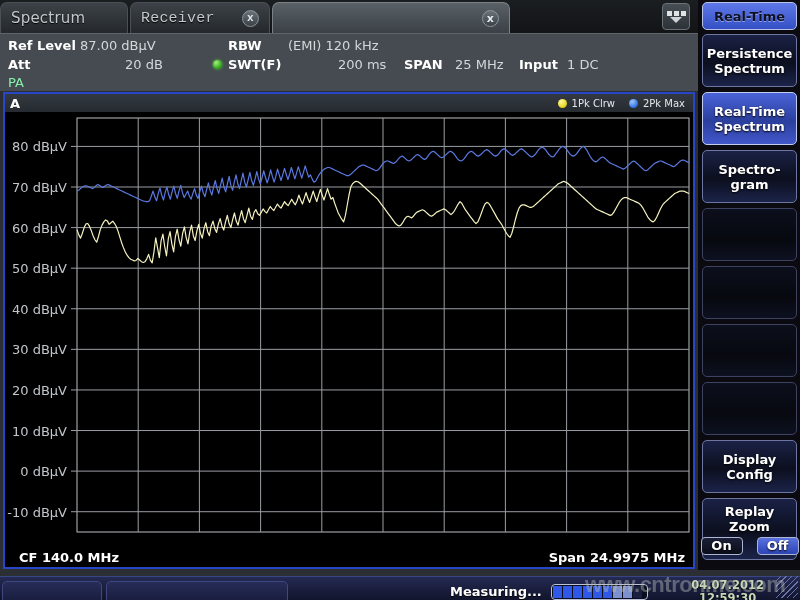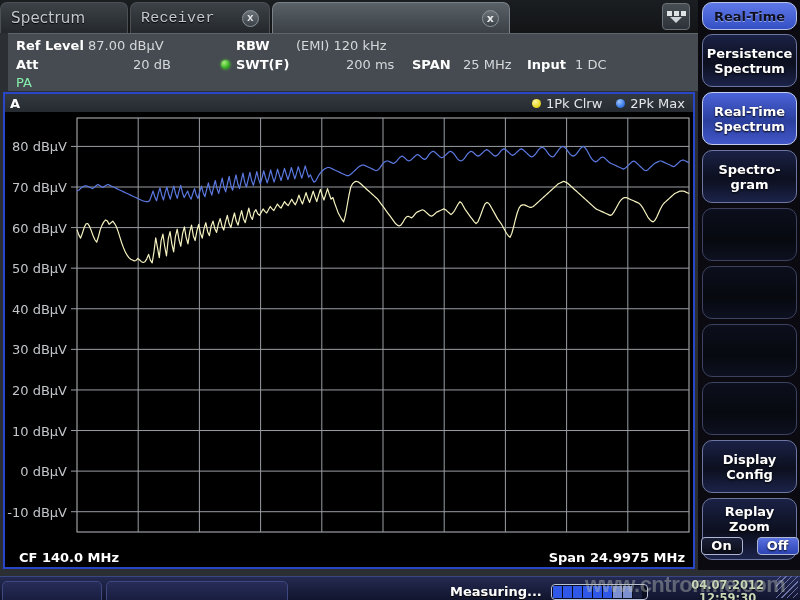--- a/index.html
+++ b/index.html
@@ -73,21 +73,21 @@
   }
   .tabs-menu-arrow {
     width: 0; height: 0;
     border-left: 6px solid transparent;
     border-right: 6px solid transparent;
     border-top: 6px solid #cfd4d8;
   }
 
   
   .paramhdr {
-    position: absolute; left: 8px; top: 33px; width: 698px; height: 58px;
+    position: absolute; left: 0; top: 33px; width: 698px; height: 58px;
     background: #454b50;
     border-top: 1px solid #5d656b;
     color: #e9ecee;
     font-size: 13px;
   }
   .prow { position: absolute; height: 17px; display: flex; align-items: center; }
   .pkey { font-weight: bold; color: #ffffff; }
   .pval { color: #d4d8db; }
 
   #p-reflevel-key { left: 8px;  top: 3px; }
@@ -121,21 +121,21 @@
   }
   .graph-title {
     position: absolute; left: 0; top: 0; width: 100%; height: 18px;
     background: linear-gradient(#333940, #262b31);
     color: #fff; font-size: 13px; font-weight: bold;
     display: flex; align-items: center;
   }
   .graph-title .gt-a { padding-left: 5px; }
   .legend {
     margin-left: auto; display: flex; gap: 14px;
-    padding-right: 8px; font-weight: normal; font-size: 13px;
+    padding-right: 8px; font-weight: normal; font-size: 10px;
     color: #e4e7ea;
   }
   .legend .li { display: flex; align-items: center; gap: 5px; }
   .dot { width: 9px; height: 9px; border-radius: 50%; display:inline-block; }
   .dot.y { background: radial-gradient(circle at 35% 30%, #fff7a0, #e8d92a 60%, #bfae00); }
   .dot.b { background: radial-gradient(circle at 35% 30%, #9fc6ff, #3c7de8 60%, #1d4ea8); }
 
   .plotarea {
     position: absolute; left: 0; top: 18px; right: 0; bottom: 20px;
     background: #000;
@@ -151,21 +151,21 @@
   #cf-label { padding-left: 14px; }
   #span-label { margin-left: auto; padding-right: 8px; }
 
   
   .softkeys {
     position: absolute; right: 0; top: 0; width: 102px; height: 570px;
     background: #0a0a10;
   }
   .sk {
     position: absolute; left: 4px; width: 95px;
-    border-radius: 10px;
+    border-radius: 5px;
     display: flex; flex-direction: column;
     align-items: center; justify-content: center;
     font-size: 13px; font-weight: bold;
     line-height: 15px;
     text-align: center;
     color: #ffffff;
     text-shadow: 0 1px 2px #000;
     border: 1px solid #9aa4c8;
   }
   .sk.header {

